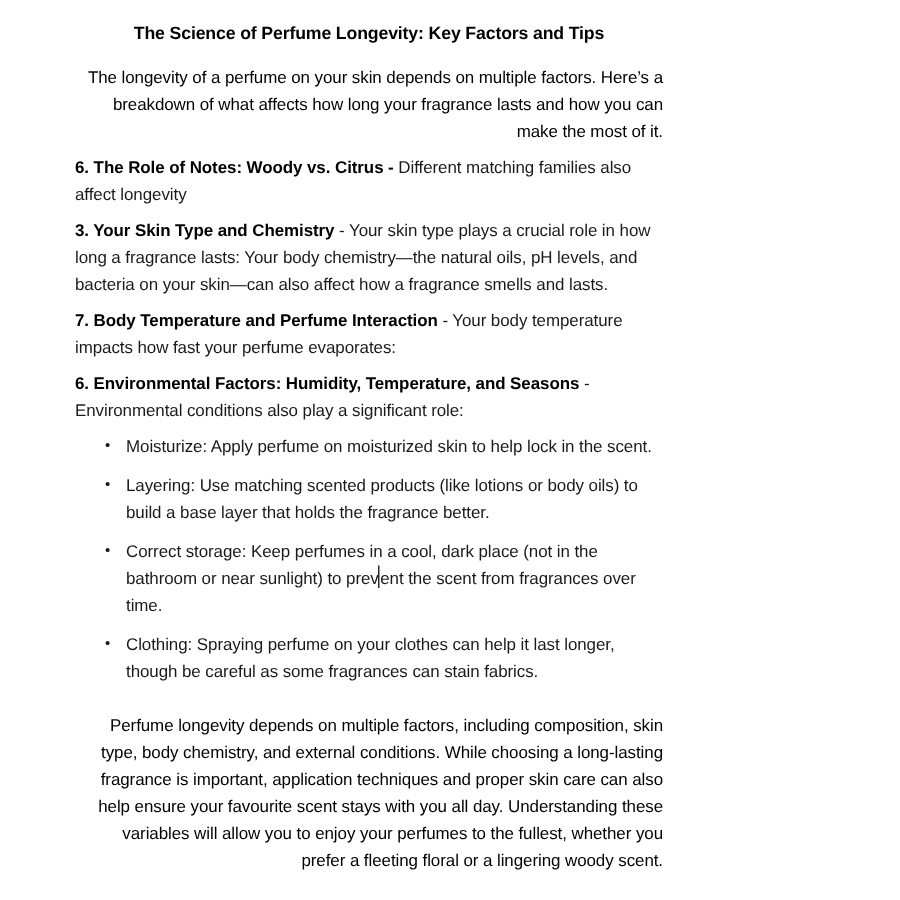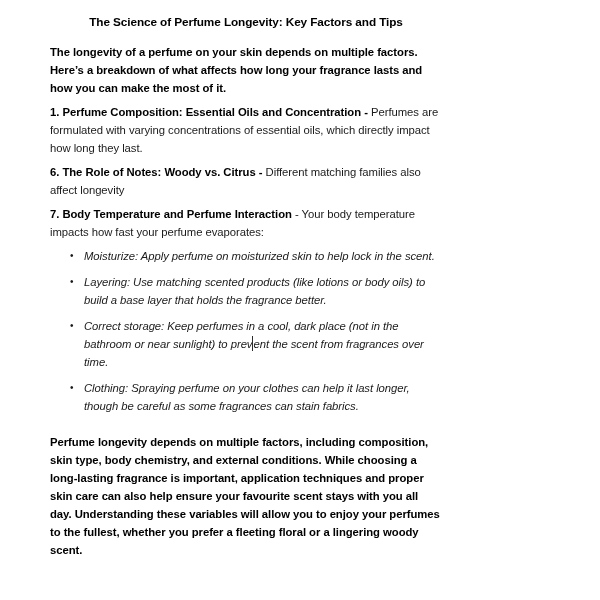--- a/index.html
+++ b/index.html
@@ -30,22 +30,23 @@
     font-weight: 700;
     color: #000000;
     text-align: center;
     margin: 3px 0 12px 0;
     letter-spacing: -0.1px;
   }
   p {
     margin: 0 0 6px 0;
   }
   .bold-para {
-    font-weight: 700;
+    font-weight: 400;
     color: #000000;
+    text-align: right;
   }
   .sec-heading {
     font-weight: 700;
     color: #000000;
   }
   .tips-heading {
     font-weight: 700;
     color: #000000;
     margin-bottom: 7px;
   }
@@ -60,21 +61,20 @@
     margin-bottom: 8px;
   }
   .bullet-marker {
     flex: none;
     width: 14px;
     font-size: 10px;
     line-height: 18px;
   }
   .bullet-text {
     flex: 1;
-    font-style: italic;
   }
   .conclusion {
     margin-top: 18px;
   }
   .text-caret {
     display: inline-block;
     width: 1px;
     height: 15px;
     background: #2b2b2b;
     vertical-align: -3px;
@@ -83,28 +83,29 @@
 </style>
 </head>
 <body>
 
 <div class="canvas">
 
   <h1 class="doc-title">The Science of Perfume Longevity: Key Factors and Tips</h1>
 
   <p class="bold-para">The longevity of a perfume on your skin depends on multiple factors. Here’s a breakdown of what affects how long your fragrance lasts and how you can make the most of it.</p>
 
-  <p><span class="sec-heading">1. Perfume Composition: Essential Oils and Concentration -</span><span> Perfumes are formulated with varying concentrations of essential oils, which directly impact how long they last.</span></p>
 
   <p><span class="sec-heading">6. The Role of Notes: Woody vs. Citrus -</span><span> Different matching families also affect longevity</span></p>
 
+  <p><span class="sec-heading">3. Your Skin Type and Chemistry</span><span> - Your skin type plays a crucial role in how long a fragrance lasts: Your body chemistry—the natural oils, pH levels, and bacteria on your skin—can also affect how a fragrance smells and lasts.</span></p>
 
   <p><span class="sec-heading">7. Body Temperature and Perfume Interaction</span><span> - Your body temperature impacts how fast your perfume evaporates:</span></p>
 
 
+  <p><span class="sec-heading">6. Environmental Factors: Humidity, Temperature, and Seasons</span><span> - Environmental conditions also play a significant role:</span></p>
 
 
   <ul class="tips-list">
 
     <li>
         <span class="bullet-marker">•</span>
         <span class="bullet-text">Moisturize: Apply perfume on moisturized skin to help lock in the scent.</span>
       </li>
 
     <li>

